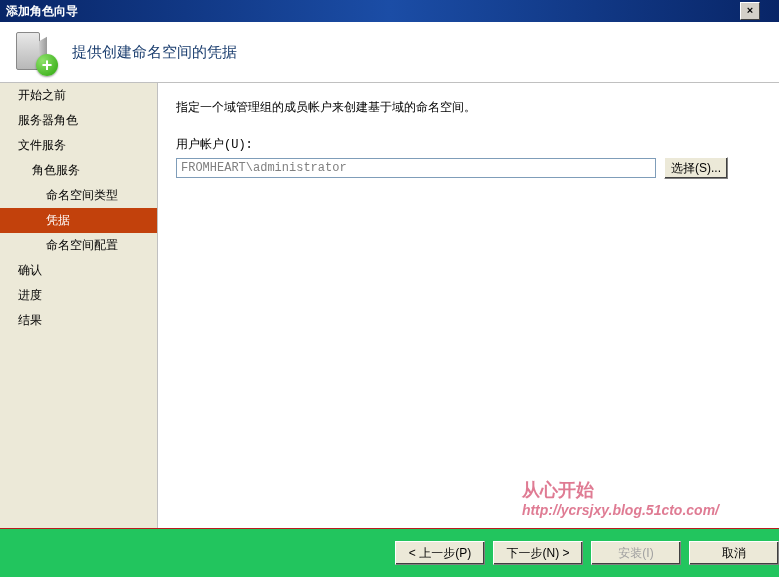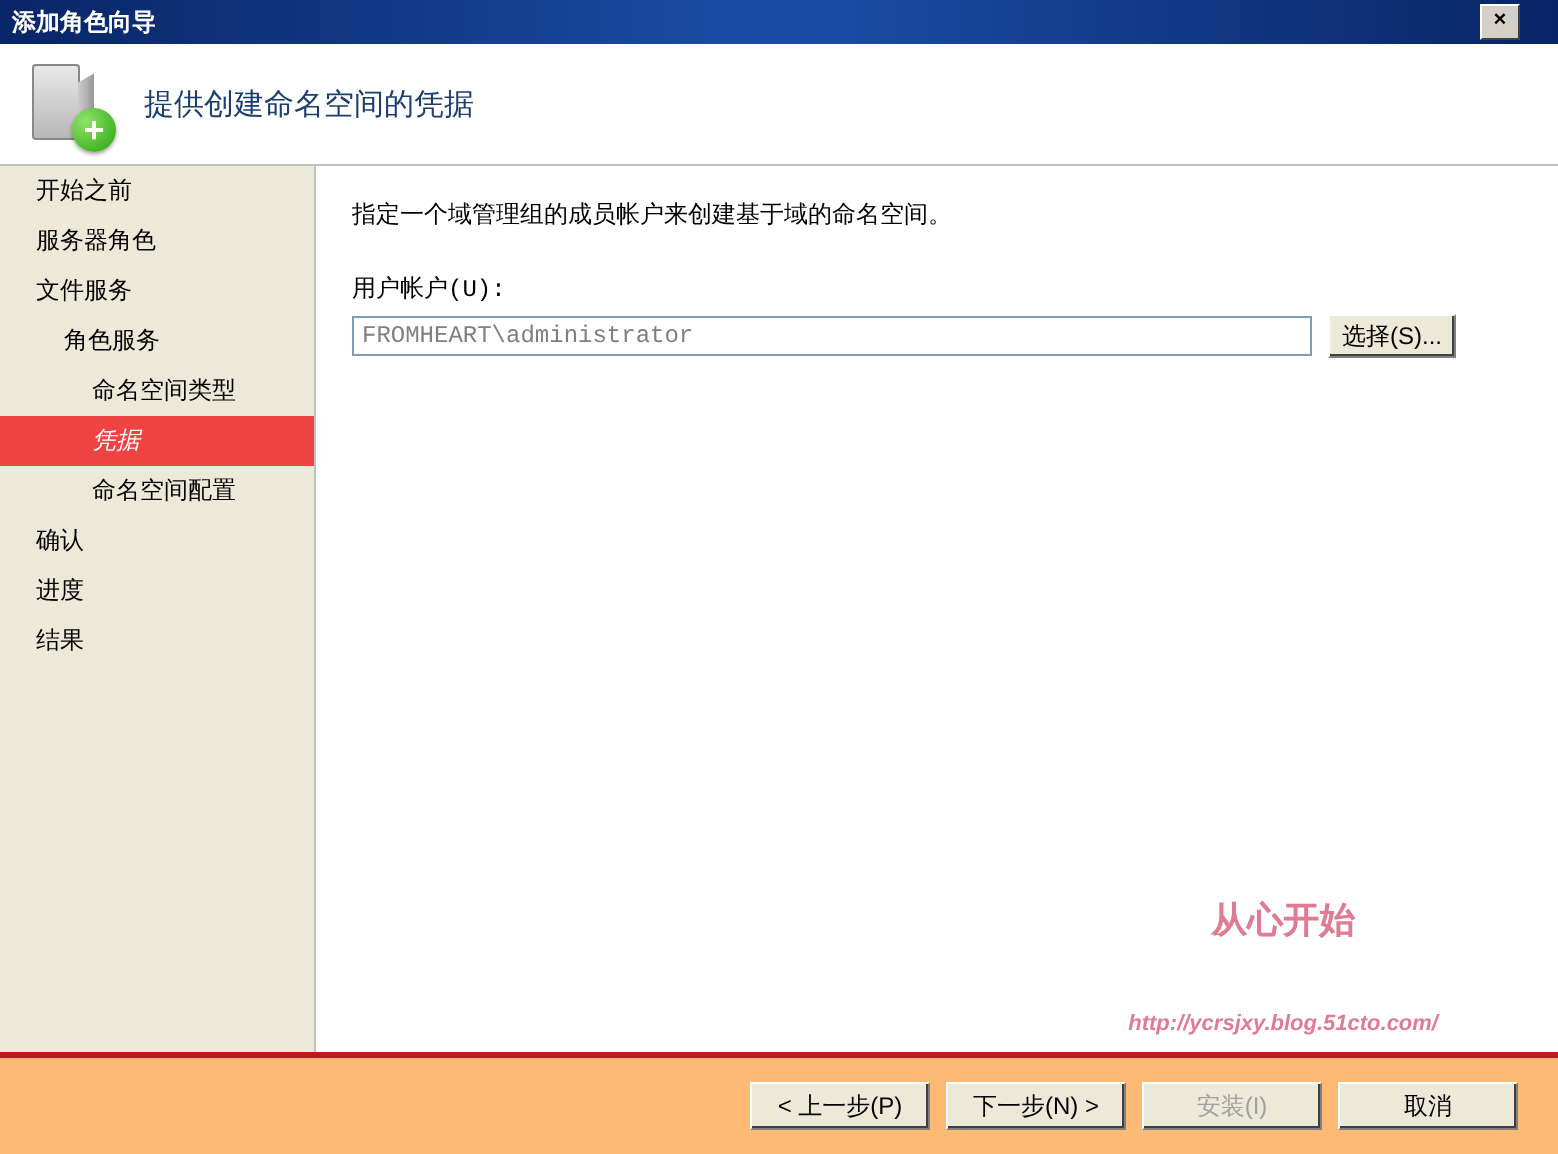--- a/index.html
+++ b/index.html
@@ -90,23 +90,22 @@
     background: #ece9d8;
   }
   .sidebar-item {
     padding: 4px 0 4px 18px;
     color: #000;
     cursor: pointer;
   }
   .sidebar-item.level2 { padding-left: 32px; }
   .sidebar-item.level3 { padding-left: 46px; }
   .sidebar-item.selected {
-    background: #ef4444;
+    background: #c2410c;
     color: #fff;
-    font-style: italic;
   }
   .content {
     flex: 1;
     background: #ffffff;
     border-left: 1px solid #c0c0c0;
     padding: 16px 18px;
     position: relative;
   }
   .desc {
     margin-bottom: 20px;
@@ -136,40 +135,38 @@
     border-right-color:#808080;
     border-bottom-color:#808080;
     box-shadow: inset -1px -1px 0 #404040;
     font-size: 12px;
     cursor: pointer;
   }
   .watermark {
     position: absolute;
     right: 60px;
     bottom: 10px;
-    text-align: center;
+    text-align: left;
     font-size: 18px;
     font-weight: bold;
     color: rgba(215, 90, 120, 0.8);
     font-family: "Microsoft YaHei", sans-serif;
     pointer-events: none;
   }
   .watermark .line2 {
     font-style: italic;
-    font-size: 11px;
-    margin-top: 34px;
+    font-size: 14px;
   }
   .footer {
     height: 48px;
-    border-top: 3px solid #b91c1c;
-    background: #fdba74;
+    border-top: 1px solid #b91c1c;
+    background: #22c55e;
     display: flex;
     justify-content: flex-end;
     align-items: center;
-    padding-right: 20px;
     gap: 8px;
     position:absolute;
     bottom:0; left:0; right:0;
   }
   .wiz-btn {
     min-width: 90px;
     height: 24px;
     background: #ece9d8;
     border: 1px solid #fff;
     border-right-color:#808080;

